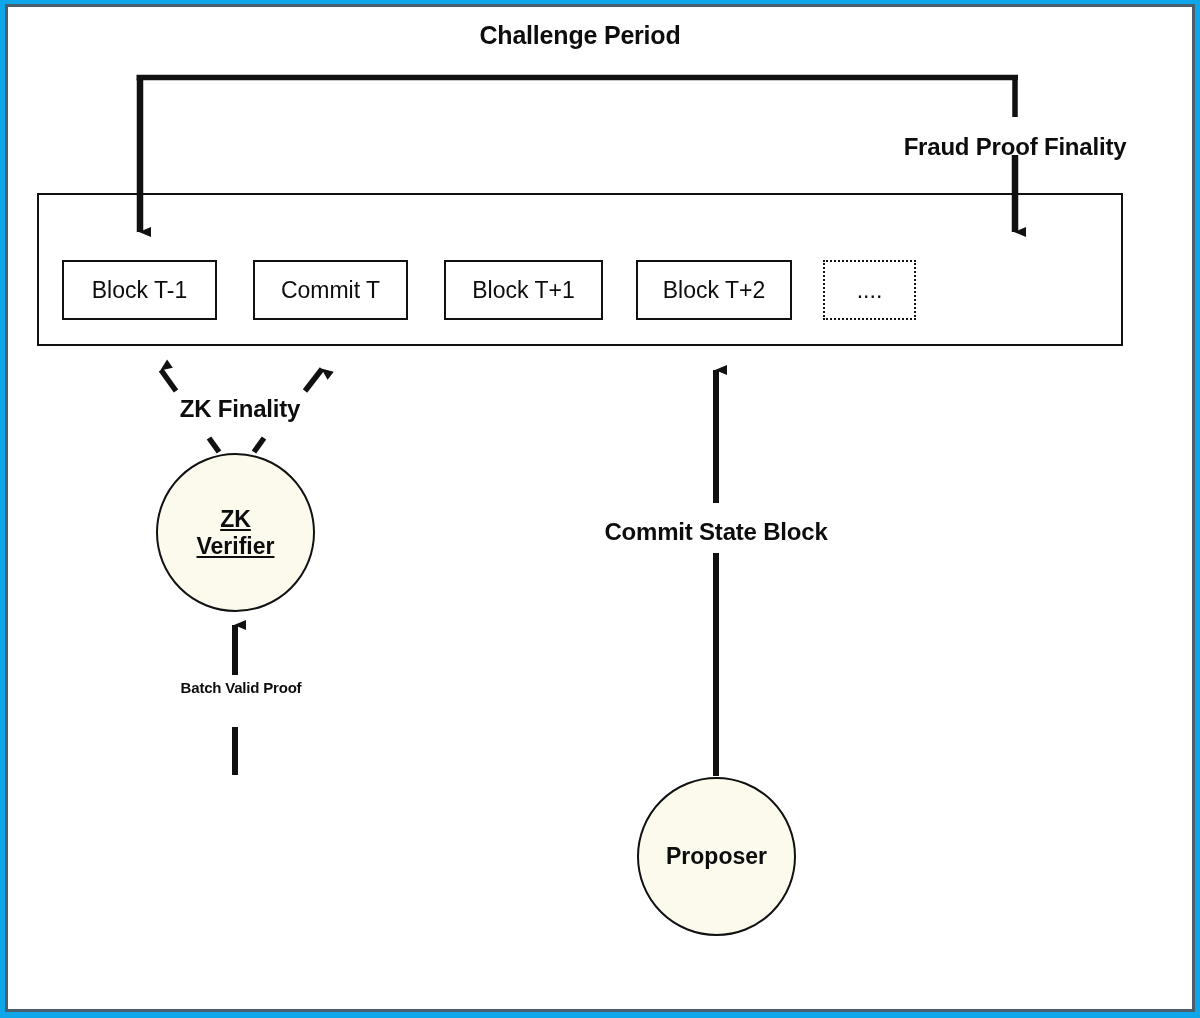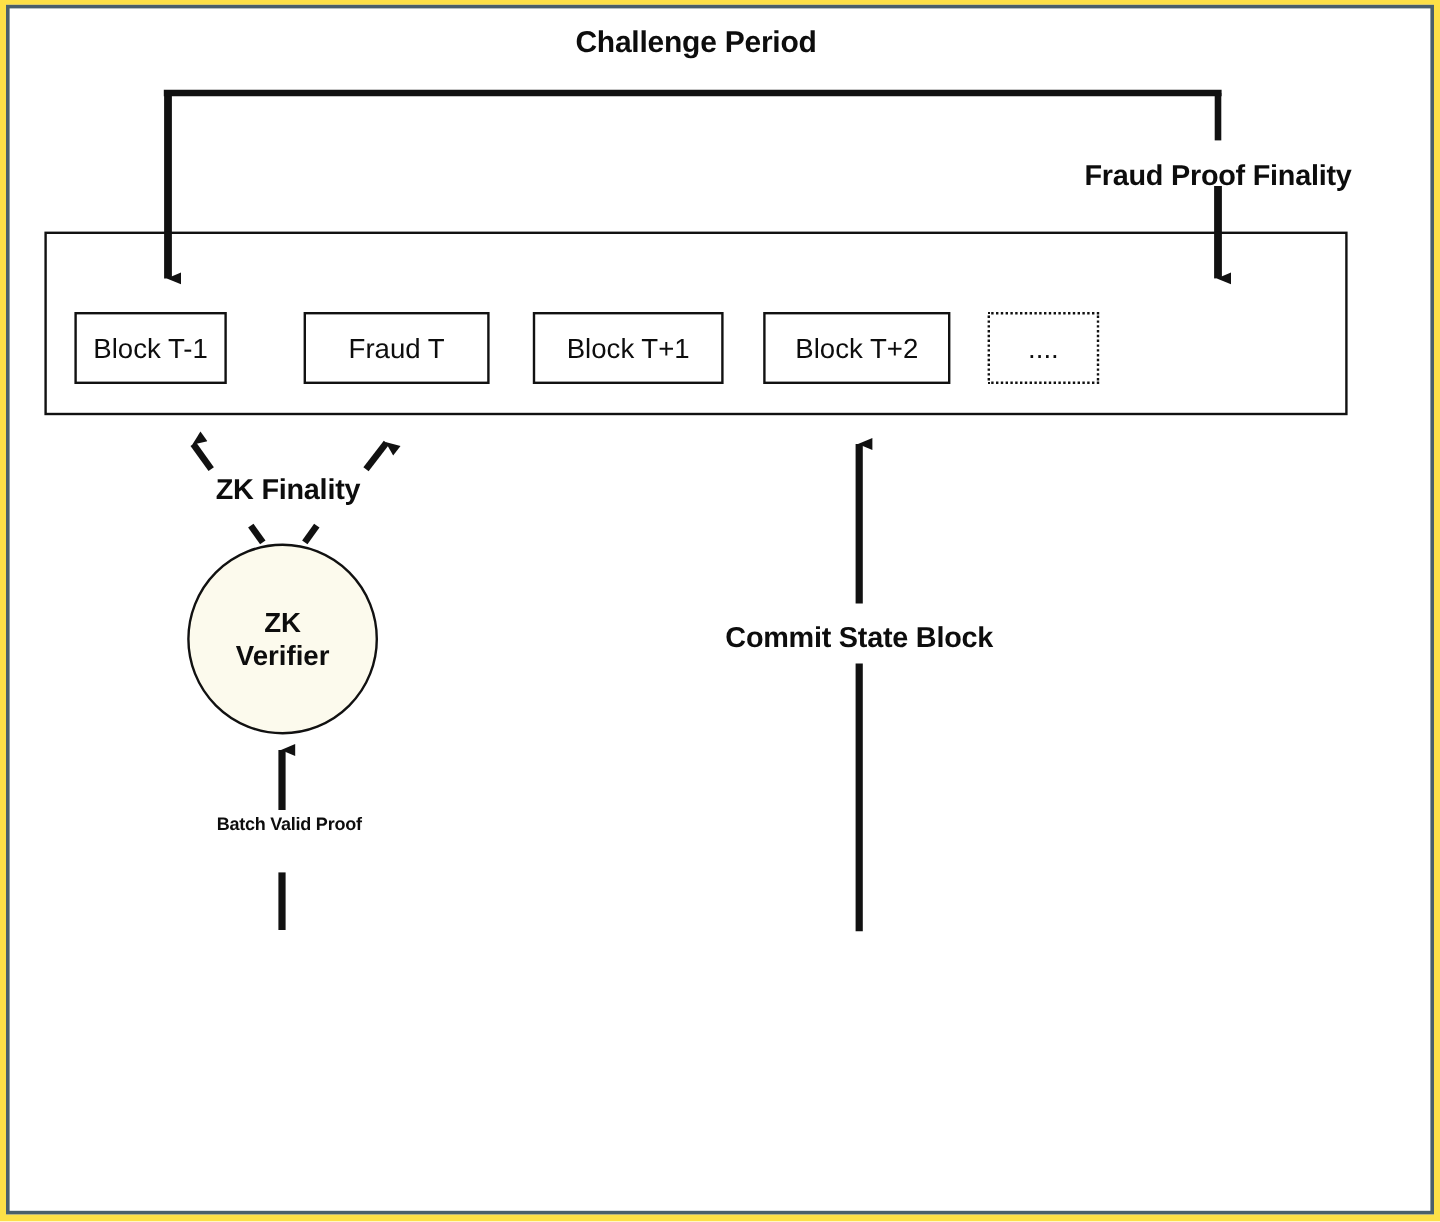--- a/index.html
+++ b/index.html
@@ -5,21 +5,21 @@
   html, body {
     margin: 0;
     padding: 0;
     background: #ffffff;
     font-family: "Liberation Sans", sans-serif;
   }
   #stage {
     position: relative;
     width: 1200px;
     height: 1018px;
-    background: #fde047;
+    background: #0ea5e9;
     overflow: hidden;
   }
   #outer-frame {
     position: absolute;
     left: 5px;
     top: 4px;
     width: 1190px;
     height: 1008px;
     border: 3px solid #4a5f6b;
     box-sizing: border-box;
@@ -69,21 +69,21 @@
     display: flex;
     align-items: center;
     justify-content: center;
     font-size: 23px;
     color: #0d0d0d;
     font-family: "Liberation Sans", sans-serif;
   }
   .block.solid { border: 2.5px solid #111111; }
   .block.dotted { border: 2.5px dotted #111111; }
 
-  #block-0 { left: 62px;  width: 127px; }
+  #block-0 { left: 62px;  width: 155px; }
   #block-1 { left: 253px; width: 155px; }
   #block-2 { left: 444px; width: 159px; }
   #block-3 { left: 636px; width: 156px; }
   #block-4 { left: 823px; width: 93px;  }
   #block-5 { left: 945px; width: 159px; }
 
   .node-circle {
     position: absolute;
     border-radius: 50%;
     background: #fcfaed;
@@ -91,21 +91,21 @@
     box-sizing: border-box;
     display: flex;
     align-items: center;
     justify-content: center;
     text-align: center;
     font-weight: bold;
     color: #0d0d0d;
     font-size: 23px;
     line-height: 1.15;
   }
-  #node-zk-verifier { left: 156px; top: 453px; width: 159px; height: 159px; }
+  #node-zk-verifier { left: 156px; top: 453px; width: 159px; height: 159px; text-decoration: underline; }
   #node-zkmove     { left: 156px; top: 777px; width: 159px; height: 159px; }
   #node-proposer   { left: 637px; top: 777px; width: 159px; height: 159px; }
 </style>
 </head>
 <body>
 
 <div id="stage">
 
   <div id="outer-frame"></div>
 
@@ -154,27 +154,30 @@
   <div class="lbl ctr" id="label-zk-finality">ZK Finality</div>
 
   <div class="lbl ctr" id="label-batch-valid-proof">Batch Valid Proof</div>
 
   <div class="lbl ctr" id="label-commit-state-block">Commit State Block</div>
 
   <div id="scc-box"></div>
 
 
   <div class="block solid" id="block-0">Block T-1</div>
-  <div class="block solid" id="block-1">Fraud T</div>
+  <div class="block solid" id="block-1">Commit T</div>
   <div class="block solid" id="block-2">Block T+1</div>
   <div class="block solid" id="block-3">Block T+2</div>
   <div class="block dotted" id="block-4">....</div>
 
   <div class="node-circle" id="node-zk-verifier">
     <span>
       <span>ZK</span><br>
       <span>Verifier</span>
     </span>
   </div>
 
 
+  <div class="node-circle" id="node-proposer">
+    <span>Proposer</span>
+  </div>
 
 </div>
 
 </body></html>

